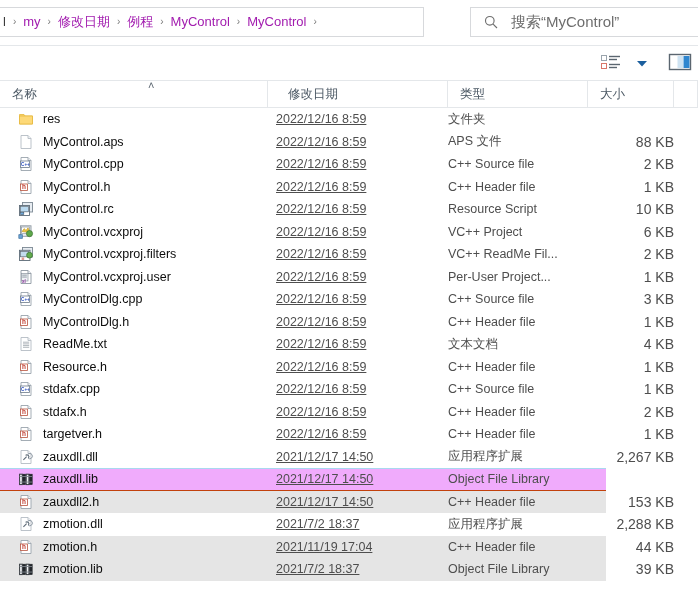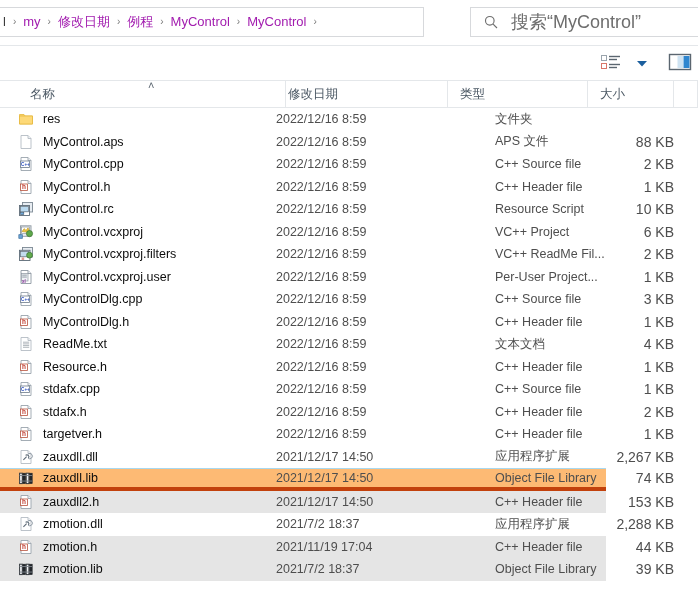--- a/index.html
+++ b/index.html
@@ -77,21 +77,21 @@
     width: 228px; height: 30px;
     border: 1px solid #d7d9dc;
     border-right: none;
     background: #ffffff;
     box-sizing: border-box;
     display: flex;
     align-items: center;
     padding-left: 12px;
   }
   #search-placeholder {
-    font-size: 18px;
+    font-size: 15px;
     color: #6e6e6e;
     margin-left: 12px;
   }
 
   
   #viewbar {
     position: absolute;
     left: 0; top: 46px;
     width: 698px; height: 34px;
     background: #ffffff;
@@ -153,23 +153,23 @@
   }
   .row {
     position: relative;
     height: 22.5px;
     display: flex;
     align-items: center;
     box-sizing: border-box;
   }
   .row.selected { background: #e5e5e5; }
   .row.focused {
-    background: #fdba74;
+    background: #f0abfc;
     border-top: 1px solid #a8d8ef;
-    border-bottom: 4px solid #c2410c;
+    border-bottom: 1px solid #c2410c;
   }
   .cell-name {
     position: absolute;
     left: 0; top: 0;
     width: 276px; height: 100%;
     display: flex;
     align-items: center;
     padding-left: 18px;
     box-sizing: border-box;
     overflow: hidden;
@@ -189,31 +189,31 @@
     white-space: nowrap;
   }
   .cell-date {
     position: absolute;
     left: 276px; top: 0;
     width: 172px; height: 100%;
     display: flex; align-items: center;
     font-size: 12.5px;
     color: #4e4e4e;
     white-space: nowrap;
+    text-decoration: underline;
   }
   .cell-type {
     position: absolute;
     left: 448px; top: 0;
     width: 140px; height: 100%;
     display: flex; align-items: center;
     font-size: 12.5px;
     color: #4e4e4e;
     overflow: hidden;
     white-space: nowrap;
-    margin-left: 47px;
   }
   .cell-size {
     position: absolute;
     left: 588px; top: 0;
     width: 86px; height: 100%;
     display: flex; align-items: center; justify-content: flex-end;
     font-size: 14px;
     color: #4e4e4e;
     white-space: nowrap;
   }
@@ -287,21 +287,21 @@
       <rect x="1.5" y="2.5" width="21" height="15" fill="#ffffff" stroke="#5b6670" stroke-width="1.4"></rect>
       <rect x="3" y="4" width="5" height="12" fill="#ffffff"></rect>
       <rect x="9.5" y="4" width="5.5" height="12" fill="#cfe3f2"></rect>
       <rect x="15.5" y="4" width="6" height="12" fill="#2f86cf"></rect>
     </svg>
   </div>
 </div>
 
 <div id="colheaders">
   <div id="sort-caret">˄</div>
-<div class="colhead" style="left: 0px; width: 268px; margin-left: 18px;">
+<div class="colhead" style="left: 0px; width: 268px;">
       <span>名称</span>
     </div>
     <div class="colhead" style="left: 276px; width: 172px;">
       <span>修改日期</span>
     </div>
     <div class="colhead" style="left: 448px; width: 140px;">
       <span>类型</span>
     </div>
     <div class="colhead" style="left: 588px; width: 86px; font-family: Liberation Serif, serif;">
       <span>大小</span>
@@ -579,21 +579,20 @@
             <rect x="8.2" y="3.2" width="2.7" height="10.4" fill="#f0f2f4" stroke="#33383d" stroke-width="1"></rect>
             <rect x="11.5" y="3.2" width="2.7" height="10.4" fill="#22262b" stroke="#22262b" stroke-width="0.6"></rect>
             <rect x="1.6" y="5.1" width="12.6" height="0.9" fill="#7c838b"></rect>
             <rect x="1.6" y="10.6" width="12.6" height="0.9" fill="#7c838b"></rect>
           </svg>
         </span>
         <span class="fname">zauxdll.lib</span>
       </div>
       <div class="cell-date">2021/12/17 14:50</div>
       <div class="cell-type">Object File Library</div>
-      <div class="cell-size">74 KB</div>
     </div>
     <div class="row selected">
       <div class="cell-name">
         <span class="icon-wrap">
           <svg viewBox="0 0 16 16" class="ic">
             <path d="M3 1.5 L10 1.5 L13 4.5 L13 14.5 L3 14.5 Z" fill="#ffffff" stroke="#9aa4ad" stroke-width="0.9"></path>
             <path d="M10 1.5 L10 4.5 L13 4.5" fill="#eef1f4" stroke="#9aa4ad" stroke-width="0.9"></path>
             <rect x="2.5" y="5" width="7" height="6.5" fill="#ffffff" stroke="#b8543f" stroke-width="0.8"></rect>
             <text x="4.1" y="10.3" fill="#c0392b" font-size="6.4" font-family="Liberation Sans, sans-serif" font-weight="bold">h</text>
           </svg>

